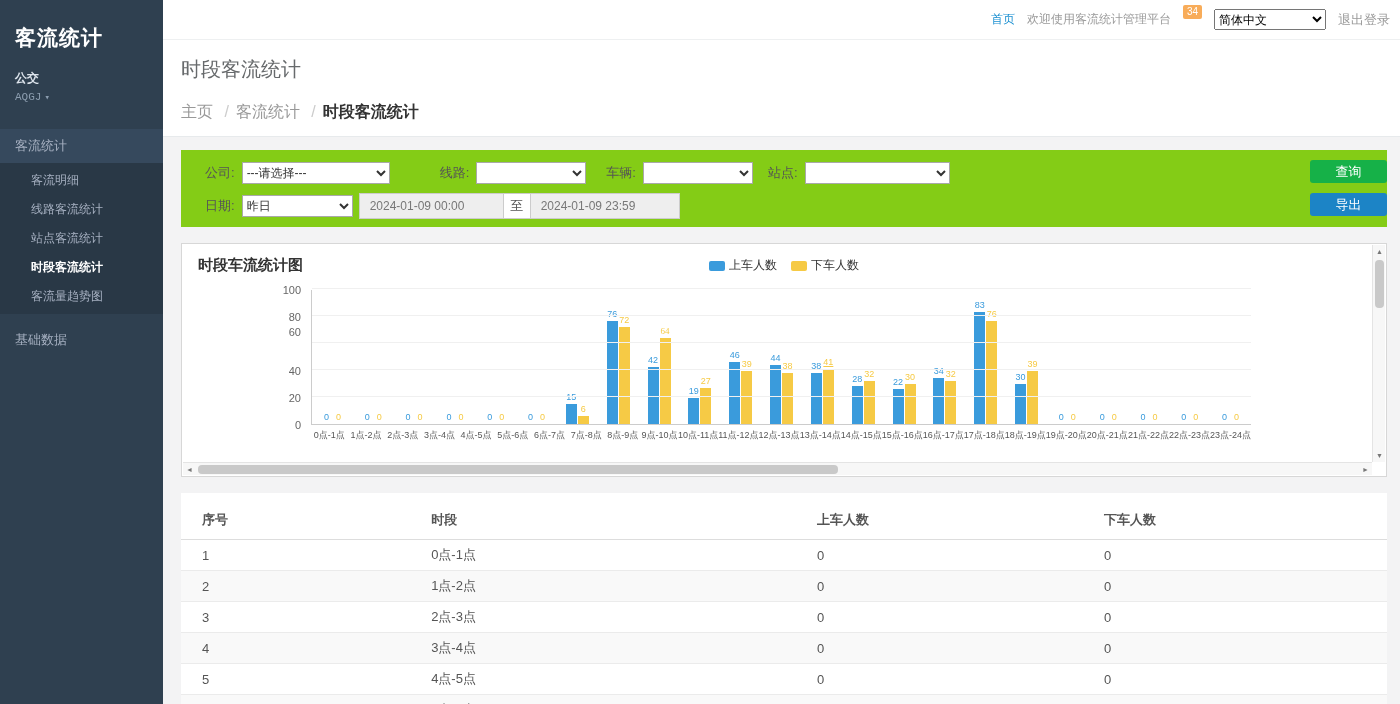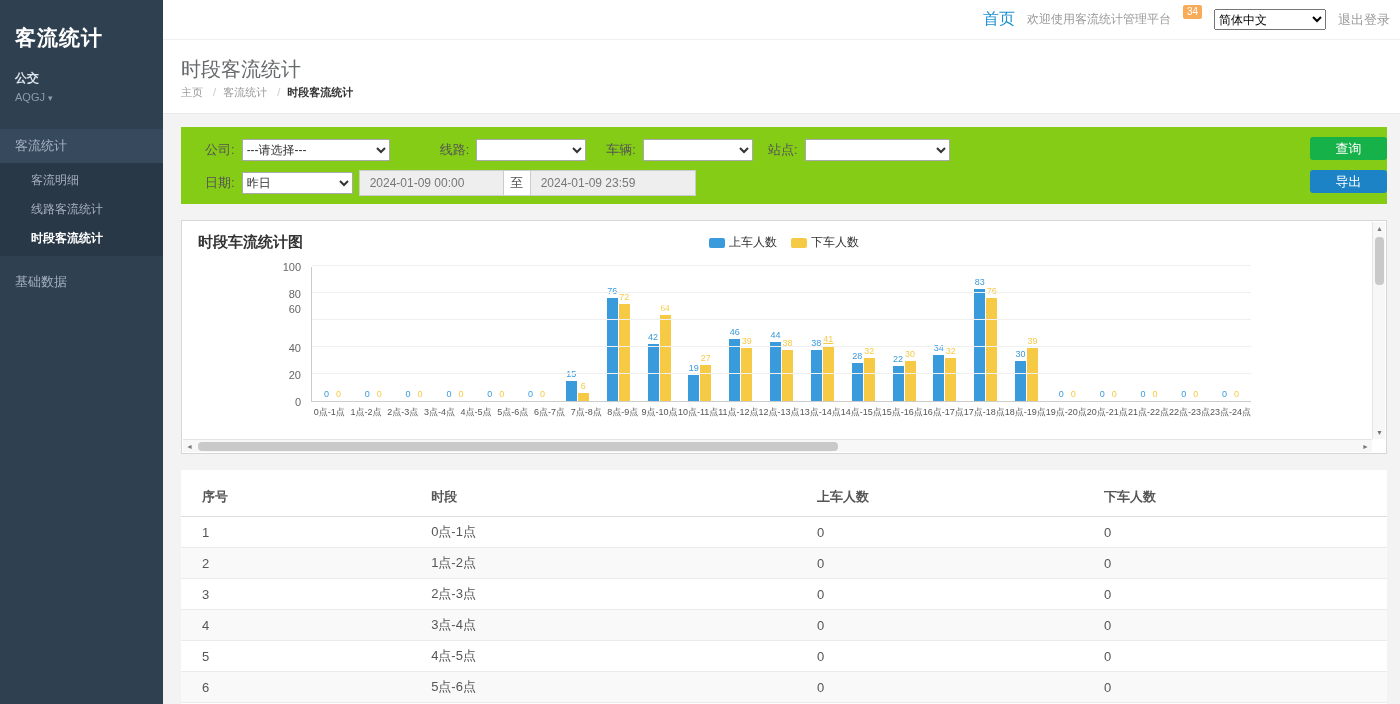--- a/index.html
+++ b/index.html
@@ -5,55 +5,55 @@
   * { box-sizing: border-box; margin: 0; padding: 0; }
   html,body { width:1400px; height:704px; overflow:hidden; }
   body { background:#f3f3f4; font-family:"Liberation Sans","DejaVu Sans",sans-serif; }
   .app { position:relative; width:1400px; height:704px; }
 
   
   .sidebar { position:absolute; left:0; top:0; bottom:0; width:163px; background:var(--sidebar-bg,#2f4050); }
   .sidebar-header { padding:24px 15px 14px; }
   .brand { font-size:21px; font-weight:bold; color:#ffffff; letter-spacing:1px; }
   .org { margin-top:18px; font-size:12px; color:#dde4ec; font-weight:bold; }
-  .user { margin-top:4px; font-size:11px; color:#8b9cae; cursor:pointer; }
+  .user { margin-top:4px; font-size:11px; color:#8b9cae; cursor:pointer;font-family:Liberation Mono, monospace; }
   .caret { margin-left:3px; font-size:9px; }
   .nav-parent { margin-top:12px; padding:8px 15px; font-size:13px; color:#a7b1c2; background:var(--submenu-active-bg,#36495d); cursor:pointer; }
   .nav-sub { background:var(--submenu-bg,#293846); padding:3px 0; }
   .nav-sub-item { padding:6px 15px 6px 31px; font-size:12px; color:#a7b1c2; cursor:pointer; white-space:nowrap; }
   .nav-sub-item.active { color:#ffffff; font-weight:bold; }
   .nav-item { padding:10px 15px; font-size:13px; color:#a7b1c2; margin-top:7px; cursor:pointer; }
 
   
   .main { margin-left:163px; height:704px; }
   .topbar { height:40px; background:#fff; display:flex; align-items:center; justify-content:flex-end; gap:12px; padding-right:10px; border-bottom:1px solid #eef0f1; }
-  .home-link { color:var(--link-blue,#1a8fd1); font-size:16px; text-decoration:none; cursor:pointer; white-space:nowrap; }
+  .home-link { color:var(--link-blue,#1a8fd1); font-size:12px; text-decoration:none; cursor:pointer; white-space:nowrap; }
   .welcome { color:#9a9a9a; font-size:12px; white-space:nowrap; }
   .badge { background:var(--badge-orange,#f8ac59); color:#fff; font-size:10px; line-height:12px; padding:1px 4px; border-radius:2px; transform:translateY(-8px); cursor:pointer; }
   .lang-select { width:112px; height:21px; font-size:12px; font-family:inherit; }
   .logout { color:#999; font-size:13px; text-decoration:none; cursor:pointer; white-space:nowrap; }
 
   .page-heading { background:#fff; padding:16px 0 13px 18px; border-bottom:1px solid #e7eaec; }
   .page-heading h1 { font-size:20px; font-weight:normal; color:#676a6c; }
-  .breadcrumb { margin-top:2px; font-size:11px; }
+  .breadcrumb { margin-top:19px; font-size:16px; }
   .crumb { color:#999; cursor:pointer; }
   .crumb + .crumb::before { content:"/"; margin:0 7px; color:#ccc; font-weight:normal; }
   .crumb.active { color:#333; font-weight:bold; cursor:default; }
 
   
   .filter-card { margin:13px 13px 0 18px; background:#84cc16; position:relative; padding:10px 24px; height:77px; }
   .filter-row { display:flex; align-items:center; height:26px; }
   .filter-row + .filter-row { margin-top:7px; }
   .flabel { font-size:13px; color:#555; margin-right:7px; white-space:nowrap; }
   .ml50 { margin-left:50px; } .ml20 { margin-left:20px; } .ml15 { margin-left:15px; }
   .fselect { height:22px; font-size:12px; color:#333; border:1px solid #a9a9a9; background:#fff; font-family:inherit; }
   .w148{width:148px} .w111{width:111px} .w110{width:110px} .w145{width:145px}
   .date-input { width:145px; height:26px; background:#eeeeee; border:1px solid #ccc; color:#777; font-size:12px; padding-left:10px; margin-left:6px; font-family:inherit; }
   .to-box { display:flex; align-items:center; justify-content:center; width:28px; height:26px; border:1px solid #ccc; background:#fff; margin-left:-1px; font-size:13px; color:#555; }
-  .date-input.end { margin-left:-1px; width:166px; }
+  .date-input.end { margin-left:-1px; width:150px; }
   .btn { position:absolute; right:0; width:77px; height:23px; border:none; border-radius:3px; color:#fff; font-size:13px; cursor:pointer; font-family:inherit; }
   .btn-query { top:10px; background:var(--btn-green,#16b148); }
   .btn-export { top:43px; background:var(--btn-blue,#1c84c6); }
 
   
   .chart-card { margin:16px 13px 0 18px; background:#fff; border:1px solid #d7d7d7; height:234px; position:relative; padding:12px 16px 0; }
   .chart-header { position:relative; height:26px; }
   .chart-title { font-size:15px; font-weight:bold; color:#333; }
   .chart-legend { position:absolute; left:50%; top:1px; transform:translateX(-50%); display:flex; gap:14px; align-items:center; }
   .legend-item { display:flex; align-items:center; gap:4px; font-size:12px; color:#333; cursor:pointer; white-space:nowrap; }
@@ -102,21 +102,23 @@
       <div class="org">公交</div>
       <div class="user">
         <span>AQGJ</span><span class="caret">▾</span>
       </div>
     </div>
     <nav>
       <div class="nav-parent">客流统计</div>
       <div class="nav-sub">
         <div class="nav-sub-item">客流明细</div>
         <div class="nav-sub-item">线路客流统计</div>
+        <div class="nav-sub-item">站点客流统计</div>
         <div class="nav-sub-item active">时段客流统计</div>
+        <div class="nav-sub-item">客流量趋势图</div>
       </div>
       <div class="nav-item">基础数据</div>
     </nav>
   </aside>
 
   <div class="main">
 
     <header class="topbar">
       <a class="home-link">首页</a>
       <span class="welcome">欢迎使用客流统计管理平台</span>

